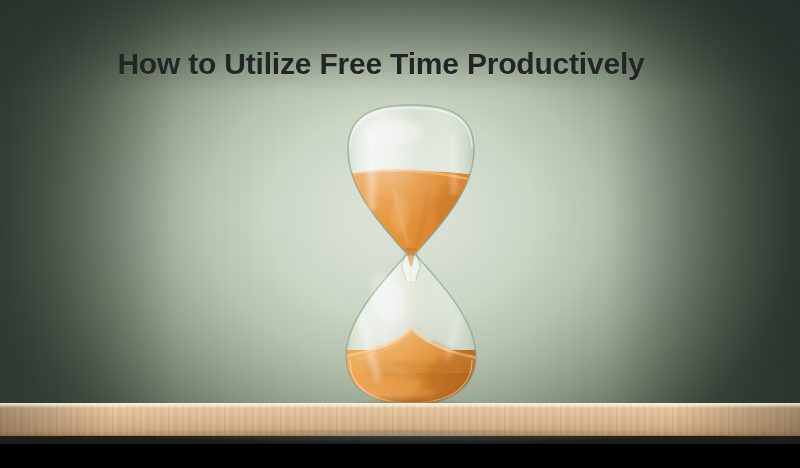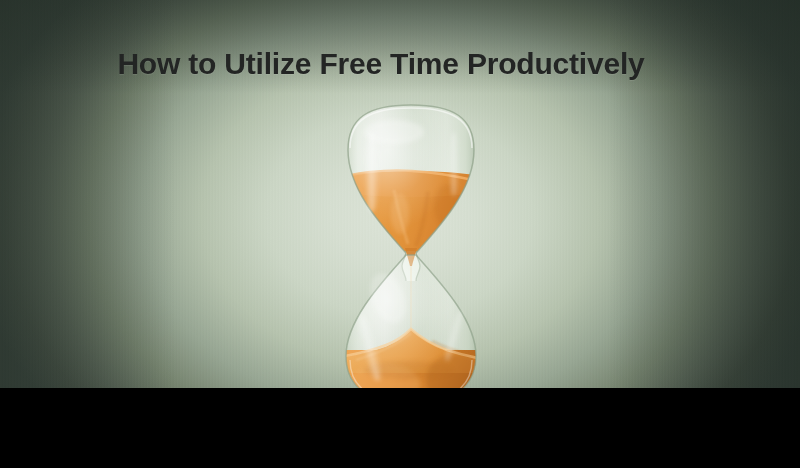--- a/index.html
+++ b/index.html
@@ -3,21 +3,21 @@
 <meta charset="utf-8">
 <style>
   html, body {
     margin: 0;
     padding: 0;
     background: #000;
   }
   #stage {
     position: relative;
     width: 800px;
-    height: 388px;
+    height: 444px;
     overflow: hidden;
     font-family: "Liberation Sans", sans-serif;
     background: #3b82f6;
   }
 
   
   .wall {
     position: absolute;
     left: 0; top: 0;
     width: 800px; height: 468px;

